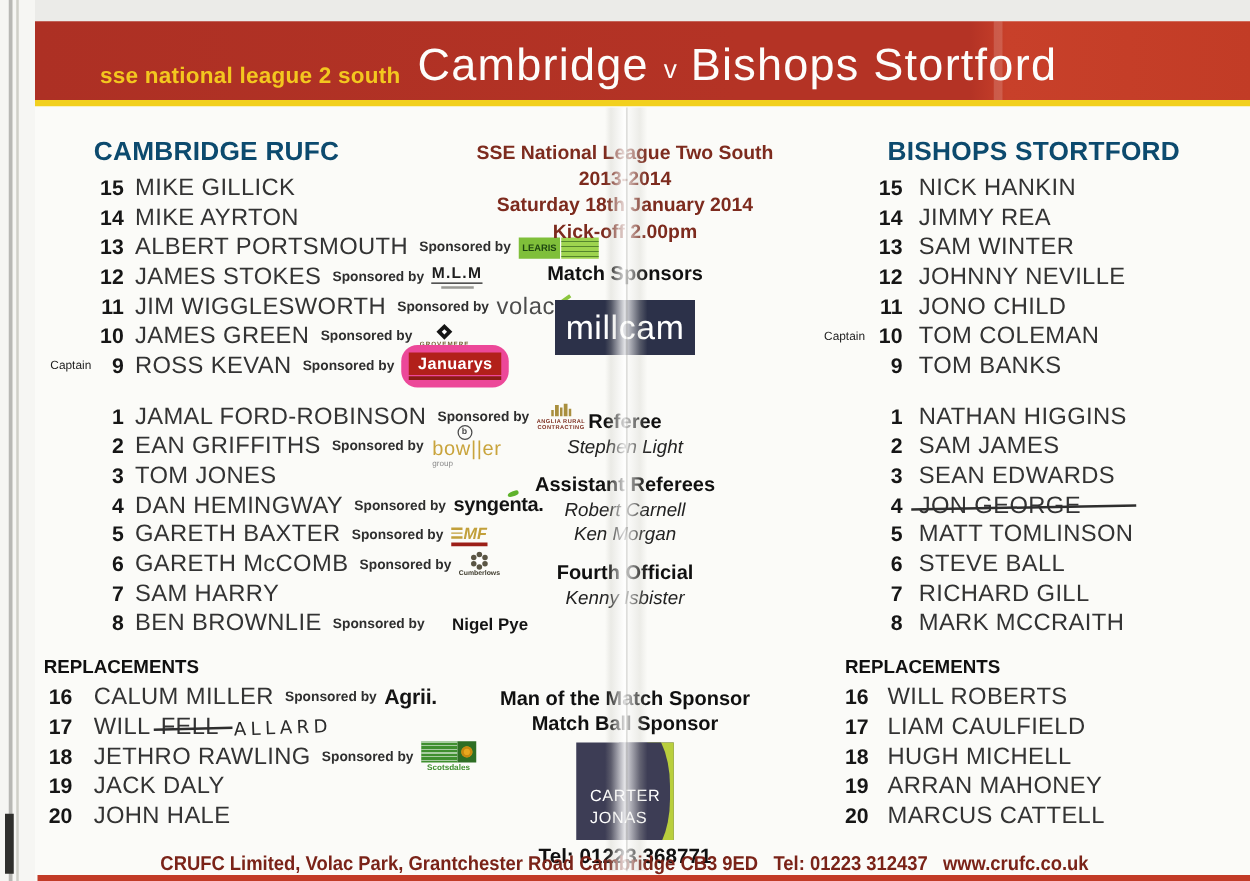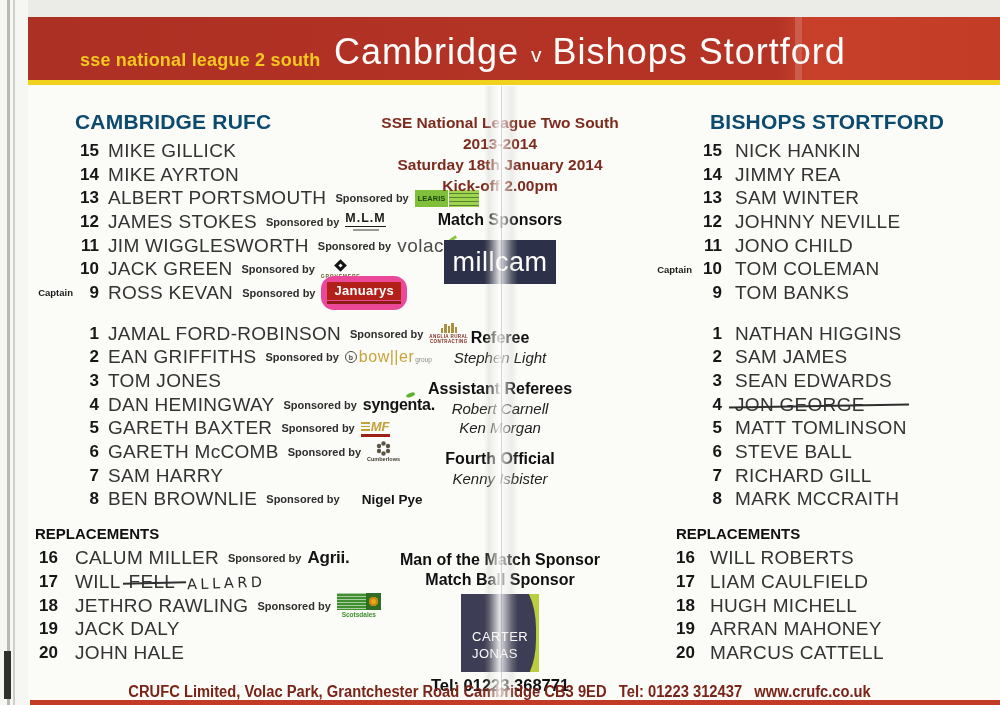--- a/index.html
+++ b/index.html
@@ -23,21 +23,21 @@
   .banner-league { position:absolute; left:52px; bottom:9px; color:#f3c71f; font-weight:700; font-size:18px; letter-spacing:.2px; }
   .banner-title { position:absolute; left:306px; top:14px; color:#fdfdfb; font-size:36px; font-weight:400; letter-spacing:1px; white-space:nowrap; }
   .banner-title .vs { font-size:21px; margin:0 10px 0 12px; vertical-align:2px; }
   .yellow-stripe { position:absolute; left:28px; right:0; top:80px; height:5px; background:#f2d01e; z-index:2; }
   
   .col-left  { position:absolute; left:35px;  top:104px; width:380px; z-index:4; }
   .col-right { position:absolute; left:648px; top:104px; width:350px; z-index:4; }
   .team-head { font-size:21px; font-weight:700; color:#0c4a6e; margin:6px 0 5px 40px; letter-spacing:.2px; white-space:nowrap; }
   .col-right .team-head { margin-left:62px; }
   .prow { display:flex; align-items:center; height:23.7px; white-space:nowrap; }
-  .cap { width:38px; font-size:9.5px; font-weight:700; color:#1c1c1c; text-align:right; padding-right:2px; flex:none; }
+  .cap { width:38px; font-size:9.5px; font-weight:400; color:#1c1c1c; text-align:right; padding-right:2px; flex:none; }
   .col-right .cap { width:44px; }
   .num { width:24px; font-size:17px; font-weight:700; color:#161616; text-align:right; flex:none; }
   .col-right .num { width:28px; }
   .pname { margin-left:9px; font-size:19px; color:#333; letter-spacing:.3px; }
   .col-right .pname { margin-left:13px; }
   .gap-block { height:17px; }
   .repl-head { font-size:15px; font-weight:700; color:#101010; margin:14px 0 4px 0; }
   .col-right .repl-head { margin-left:28px; }
   .prow.repl { padding-left:4px; }
   .col-right .prow.repl { padding-left:28px; }
@@ -69,21 +69,21 @@
   .lg-grov .dia { width:9px; height:9px; background:#141414; transform:rotate(45deg); margin:1px 0 4px; position:relative; }
   .lg-grov .dia::after { content:""; position:absolute; left:3px; top:3px; width:3px; height:3px; background:#fff; }
   .lg-grov .gt { font-size:5px; font-weight:700; color:#6e5d2e; letter-spacing:.8px; }
   .lg-jan { display:inline-block; background:#ec4899; padding:6px; line-height:1;border-radius:13px; }
   .lg-jan .ji { display:block; background:#b2201a; color:#fff; font-size:13px; font-weight:700; padding:2px 7px 3px; letter-spacing:.3px; }
   .lg-jan .jb { display:block; height:3px; background:#8c1a15; margin-top:1px; }
   .lg-ang { display:inline-flex; flex-direction:column; align-items:center; line-height:1.25; }
   .lg-ang .tree { display:flex; align-items:flex-end; gap:1px; margin-bottom:1px; }
   .lg-ang .tree i { display:block; width:2.5px; background:#a98f3e; }
   .lg-ang .at { font-size:4.5px; font-weight:700; color:#7c2c1e; letter-spacing:.4px; }
-  .lg-bow { display:inline-flex; align-items:baseline; }
+  .lg-bow { display:inline-flex; align-items:baseline;flex-direction:column; }
   .lg-bow .bc { width:10px; height:10px; border:1.2px solid #4a4a4a; border-radius:50%; font-size:7px; font-weight:700; color:#4a4a4a; display:inline-flex; align-items:center; justify-content:center; align-self:center; margin-right:2px; }
   .lg-bow .bt { font-size:16px; color:#c9a43c; letter-spacing:.5px; line-height:1; }
   .lg-bow .bg2 { font-size:6.5px; color:#8a8a8a; margin-left:1px; }
   .lg-syn { font-size:16px; font-weight:700; color:#131313; position:relative; letter-spacing:-.3px; line-height:1; }
   .lg-syn::after { content:""; position:absolute; top:-4px; right:20px; width:9px; height:4px; background:#5fb32c; border-radius:60% 40% 50% 50%; transform:rotate(-18deg); }
   .lg-mf { display:inline-flex; flex-direction:column; line-height:1; }
   .lg-mf .mrow { display:flex; align-items:center; }
   .lg-mf .mlines { display:flex; flex-direction:column; gap:1.6px; margin-right:1px; }
   .lg-mf .mlines i { display:block; width:9px; height:1.8px; background:#c2a03b; }
   .lg-mf .mtxt { font-size:13px; font-weight:700; font-style:italic; color:#c2a03b; }
@@ -172,21 +172,21 @@
         <span class="sby">Sponsored by</span>
       <span class="lg-volac">
           <span class="vtxt">volac</span>
           <span class="vleaf"></span>
         </span>
       </span>
     </div>
   <div class="prow">
       <span class="cap"></span>
       <span class="num">10</span>
-      <span class="pname">JACK GREEN</span>
+      <span class="pname">JAMES GREEN</span>
     <span class="spon">
         <span class="sby">Sponsored by</span>
       <span class="lg-grov">
           <span class="dia"></span>
           <span class="gt">GROVEMERE</span>
         </span>
       </span>
     </div>
   <div class="prow">
       <span class="cap">Captain</span>

